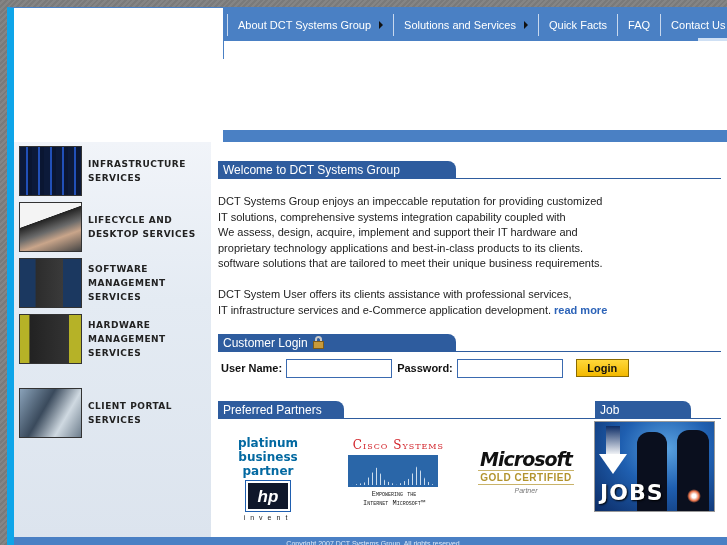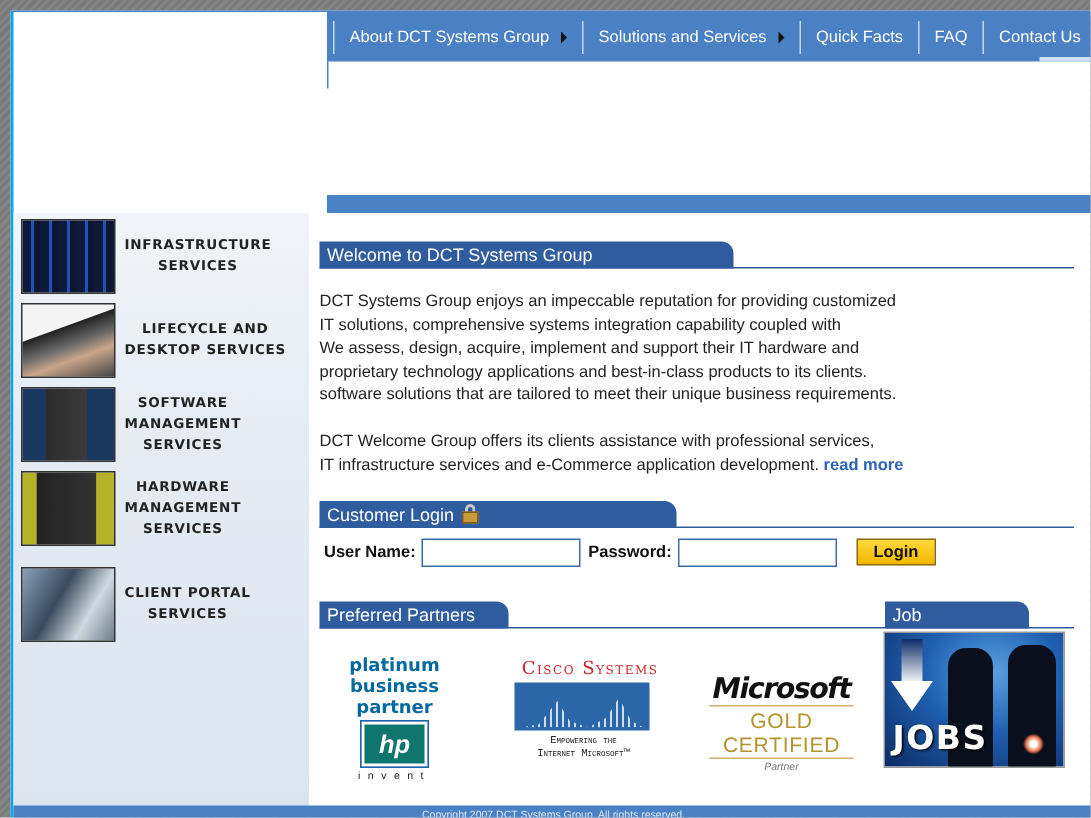--- a/index.html
+++ b/index.html
@@ -5,21 +5,21 @@
   * { box-sizing: border-box; margin: 0; padding: 0; }
   html, body { width: 727px; height: 545px; overflow: hidden; }
   body {
     background: repeating-linear-gradient(135deg, #7a7a7a 0px, #7a7a7a 2px, #858585 2px, #858585 4px);
     font-family: "Liberation Sans", sans-serif;
     position: relative;
   }
   .page {
     position: absolute; left: 7px; top: 7px; width: 720px; height: 538px;
     background: #ffffff;
-    border-left: 2px solid #0ea5e9; border-top: 1px solid #4a80c4; padding-left: 20px;
+    border-left: 7px solid #0ea5e9; border-top: 1px solid #4a80c4; padding-left: 20px;
   }
   
   .topnav {
     position: absolute; left: 209px; top: 0; width: 511px; height: 33px;
     background: #4a80c4; display: flex; align-items: center;
   }
   .nav-item {
     color: #ffffff; font-size: 11px; height: 22px; display: flex; align-items: center;
     padding: 0 10px; border-left: 1px solid #c8d8ee; cursor: pointer; white-space: nowrap;
   }
@@ -32,21 +32,21 @@
 
   
   .sidebar {
     position: absolute; left: 0; top: 134px; width: 197px; height: 396px;
     background: linear-gradient(to bottom, #f1f4f9 0%, #e4ebf3 40%, #dce4ee 100%);
   }
   .side-item { position: absolute; left: 5px; display: flex; align-items: center; cursor: pointer; }
   .side-thumb { width: 63px; height: 50px; border: 1px solid #333; flex: none; }
   .side-label {
     margin-left: 6px; font-size: 9px; font-weight: bold; color: #222; letter-spacing: 0.5px;
-    line-height: 14px; white-space: pre-line; font-family: "DejaVu Sans", sans-serif; text-align: center;
+    line-height: 14px; white-space: pre-line; font-family: "DejaVu Sans", sans-serif;
   }
   .thumb-infra { background: repeating-linear-gradient(90deg, #0c1a3a 0 6px, #2150b8 6px 8px, #0a1632 8px 12px); }
   .thumb-life { background: linear-gradient(160deg, #f4f4f4 0%, #f4f4f4 35%, #222 36%, #6a6a6a 55%, #c9a58a 70%, #444 100%); }
   .thumb-soft { background: linear-gradient(90deg, #1b3860 0%, #1b3860 25%, #2c2c2c 26%, #3a3a3a 70%, #1b3860 71%); }
   .thumb-hard { background: linear-gradient(90deg, #b6b227 0%, #b6b227 15%, #222 16%, #333 80%, #b6b227 81%); }
   .thumb-client { background: linear-gradient(120deg, #8aa2b9 0%, #3a4a5c 40%, #cfd9e1 70%, #6d7d8c 100%); }
 
   
   .sec-head { position: absolute; height: 18px; }
   .sec-tab {
@@ -66,31 +66,31 @@
     border: 1px solid #8a6a00; font-size: 11px; font-weight: bold; color: #111; cursor: pointer;
     font-family: "Liberation Sans", sans-serif;
   }
   .lock { display: inline-block; width: 11px; height: 13px; margin-left: 5px; vertical-align: -2px; position: relative; }
   .lock .shackle { position: absolute; left: 2px; top: 0; width: 7px; height: 7px; border: 2px solid #c9c9c9; border-bottom: none; border-radius: 4px 4px 0 0; }
   .lock .body { position: absolute; left: 0; top: 5px; width: 11px; height: 8px; background: #c79a3a; border: 1px solid #7a5a1a; }
 
   
   .partner { position: absolute; cursor: pointer; text-align: center; }
   .hp-text { font-family: "DejaVu Sans", sans-serif; font-size: 12px; font-weight: bold; color: #0369a1; line-height: 14px; }
-  .hp-logo { width: 44px; height: 30px; background: #0f766e; margin: 3px auto 0; border: 2px solid #fff; outline: 1px solid #1f5fb0;
+  .hp-logo { width: 44px; height: 30px; background: #0f172a; margin: 3px auto 0; border: 2px solid #fff; outline: 1px solid #1f5fb0;
     color: #fff; font-style: italic; font-weight: bold; font-size: 17px; line-height: 27px; }
   .hp-invent { font-size: 7px; letter-spacing: 5px; color: #222; margin-top: 3px; }
   .cisco-title { font-family: "DejaVu Serif", serif; font-size: 12px; color: #d2232a; letter-spacing: 1px; font-variant: small-caps; text-align: right; }
   .cisco-box { width: 90px; height: 32px; margin: 3px 0 0 0; background: #2a66a8; position: relative; overflow: hidden; }
   .cisco-bars { position: absolute; bottom: 2px; left: 4px; right: 4px; height: 22px;
     background: repeating-linear-gradient(90deg, #cde 0 1px, transparent 1px 4px);
     clip-path: polygon(0 100%, 15% 90%, 30% 20%, 40% 80%, 55% 100%, 70% 70%, 80% 10%, 90% 80%, 100% 100%); }
   .cisco-sub { font-family: "DejaVu Serif", serif; font-size: 7px; color: #222; line-height: 9px; margin-top: 3px; font-variant: small-caps; }
   .ms-title { font-family: "DejaVu Sans", sans-serif; font-size: 19px; font-weight: bold; font-style: italic; color: #111; letter-spacing: -1px; }
-  .ms-gold { font-size: 14px; font-weight: normal; color: #b3942e; letter-spacing: 0.5px; border-top: 1px solid #c9b36a; border-bottom: 1px solid #c9b36a; padding: 1px 0; text-align: center; }
+  .ms-gold { font-size: 10px; font-weight: bold; color: #b3942e; letter-spacing: 0.5px; border-top: 1px solid #c9b36a; border-bottom: 1px solid #c9b36a; padding: 1px 0; text-align: center; }
   .ms-partner { font-size: 7px; font-style: italic; color: #777; margin-top: 2px; }
 
   .jobs-img {
     position: absolute; left: 580px; top: 413px; width: 121px; height: 91px; cursor: pointer;
     background: radial-gradient(ellipse at 60% 30%, #5aa2e0 0%, #1f5fb0 45%, #0c2c66 100%);
     border: 1px solid #999; overflow: hidden;
   }
   .jobs-arrow { position: absolute; left: 4px; top: 4px; width: 28px; height: 48px; }
   .jobs-arrow .shaft { position: absolute; left: 7px; top: 0; width: 14px; height: 30px; background: linear-gradient(#0c2c66, #fff); }
   .jobs-arrow .head { position: absolute; left: 0; top: 28px; width: 0; height: 0; border-left: 14px solid transparent; border-right: 14px solid transparent; border-top: 20px solid #fff; }
@@ -144,40 +144,40 @@
       <div class="side-label">SOFTWARE
 MANAGEMENT
 SERVICES</div>
     </div>
     <div class="side-item" style="top:172px;">
       <div class="side-thumb thumb-hard"></div>
       <div class="side-label">HARDWARE
 MANAGEMENT
 SERVICES</div>
     </div>
-    <div class="side-item" style="top:236px;">
+    <div class="side-item" style="top:246px;">
       <div class="side-thumb thumb-client"></div>
       <div class="side-label">CLIENT PORTAL
 SERVICES</div>
     </div>
   </div>
 
   <div class="sec-head" style="left:204px; top:153px; width:503px;">
-    <div class="sec-tab" style="width:276px;">Welcome to DCT Systems Group</div>
+    <div class="sec-tab" style="width:238px;">Welcome to DCT Systems Group</div>
     <div class="sec-rule"></div>
   </div>
   <div class="body-text" style="top:186px;">
     <div>DCT Systems Group enjoys an impeccable reputation for providing customized</div>
     <div>IT solutions, comprehensive systems integration capability coupled with</div>
     <div>We assess, design, acquire, implement and support their IT hardware and</div>
     <div>proprietary technology applications and best-in-class products to its clients.</div>
     <div>software solutions that are tailored to meet their unique business requirements.</div>
   </div>
   <div class="body-text" style="top:279px;">
-    <div>DCT Welcome Group offers its clients assistance with professional services,</div>
+    <div>DCT System User offers its clients assistance with professional services,</div>
     <div><span>IT infrastructure services and e-Commerce application development.</span> <a class="read-more">read more</a></div>
   </div>
 
   <div class="sec-head" style="left:204px; top:326px; width:503px;">
     <div class="sec-tab" style="width:238px;">
       <span>Customer Login</span><span class="lock"><span class="shackle"></span><span class="body"></span></span>
     </div>
     <div class="sec-rule"></div>
   </div>
   <div class="login-row">

